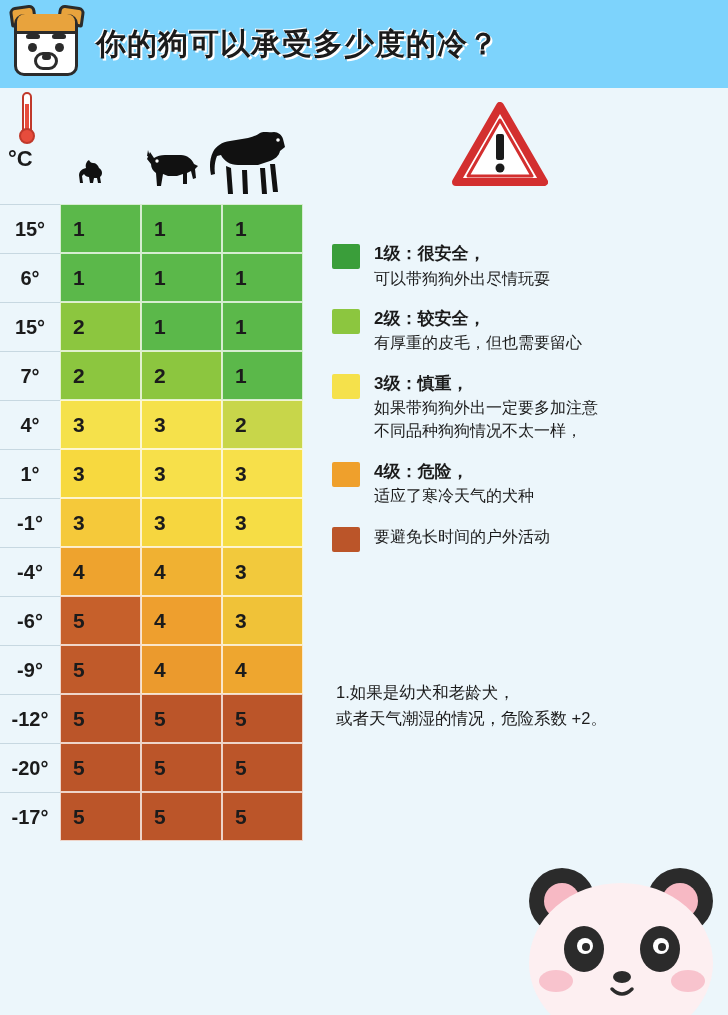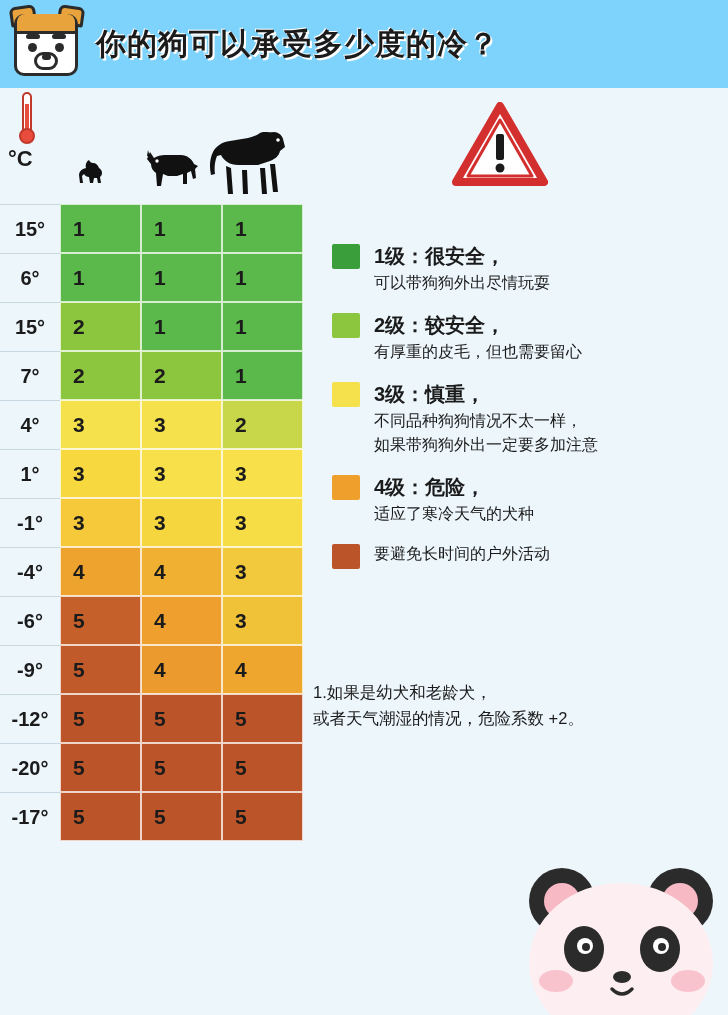--- a/index.html
+++ b/index.html
@@ -115,23 +115,23 @@
   .warn-sign { position:absolute; left:148px; top:14px; width:96px; height:84px; }
   .warn-sign svg { display:block; }
 
   .legend { position:absolute; left:28px; top:154px; width:390px; }
   .legend-item { display:flex; margin-bottom:17px; }
   .swatch {
     width:28px; height:25px; flex:0 0 auto; margin-right:14px; margin-top:2px;
     border-radius:2px;
   }
   .legend-text { font-size:16px; color:#1b1b1b; line-height:1.45; }
-  .legend-text .lv { font-weight:bold; font-size:20px; }
-
-  .notes { position:absolute; left:9px; top:592px; width:380px; }
+  .legend-text .lv { font-weight:bold; font-size:17px; }
+
+  .notes { position:absolute; left:32px; top:592px; width:380px; }
   .note { font-size:16.5px; color:#1b1b1b; line-height:1.55; margin-bottom:16px; }
 
   
   .panda { position:absolute; right:-6px; bottom:-10px; width:250px; height:180px; }
 </style>
 </head>
 <body>
 
 <div class="header">
   <div class="mascot">
@@ -286,22 +286,22 @@
         <div class="swatch" style="background: rgb(140, 198, 63);"></div>
         <div class="legend-text">
           <div class="lv">2级：较安全，</div>
           <div>有厚重的皮毛，但也需要留心</div>
         </div>
       </div>
       <div class="legend-item">
         <div class="swatch" style="background: rgb(245, 225, 75);"></div>
         <div class="legend-text">
           <div class="lv">3级：慎重，</div>
+          <div>如果带狗狗外出一定要多加注意</div>
           <div>不同品种狗狗情况不太一样，</div>
-          <div>如果带狗狗外出一定要多加注意</div>
         </div>
       </div>
       <div class="legend-item">
         <div class="swatch" style="background: rgb(239, 160, 44);"></div>
         <div class="legend-text">
           <div class="lv">4级：危险，</div>
           <div>适应了寒冷天气的犬种</div>
         </div>
       </div>
       <div class="legend-item">

